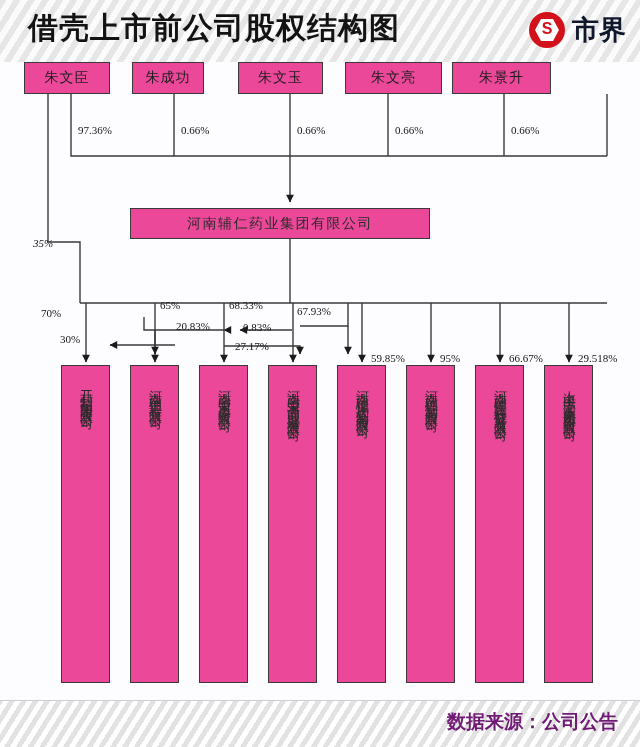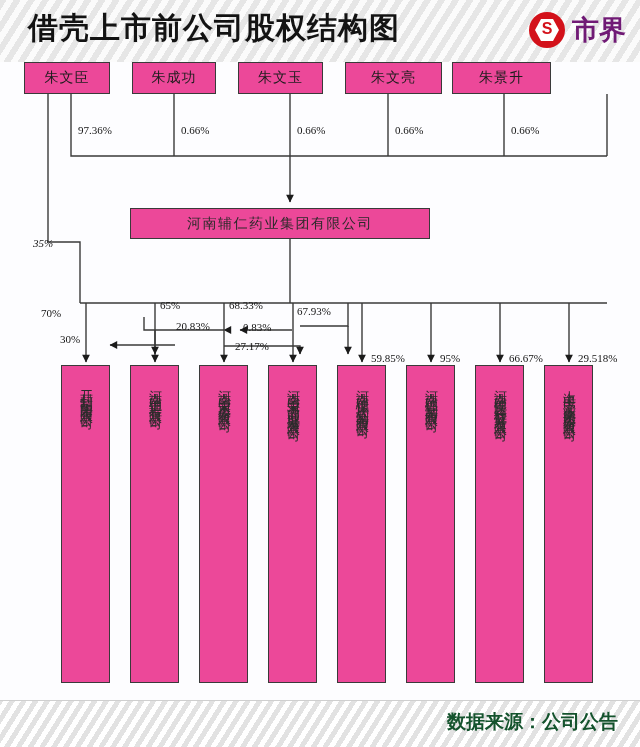--- a/index.html
+++ b/index.html
@@ -50,26 +50,26 @@
     clip-path:polygon(25% 0%,75% 0%,100% 50%,75% 100%,25% 100%,0% 50%);
     display:flex;align-items:center;justify-content:center;
   }
   #brand-mark .hex .s{
     font-family:"Liberation Sans","DejaVu Sans",sans-serif;
     font-weight:bold;font-size:16px;color:#d3111a;line-height:1;
     transform:translateY(-1px);
   }
   #brand-text{
     font-family:"Liberation Sans","DejaVu Sans",sans-serif;
-    font-weight:bold;font-size:27px;color:#701a75;white-space:nowrap;
+    font-weight:bold;font-size:27px;color:#0f172a;white-space:nowrap;
   }
   #footer-note{
     position:absolute;right:22px;top:709px;
     font-family:"Liberation Sans","DejaVu Sans",sans-serif;
-    font-weight:bold;font-size:19px;color:#14532d;white-space:nowrap;
+    font-weight:bold;font-size:19px;color:#701a75;white-space:nowrap;
   }
 
   
   #canvas{
     position:absolute;left:0;top:62px;width:640px;height:638px;
     background:#fdfdff;
   }
   #wires{position:absolute;left:0;top:0;width:640px;height:638px;}
 
   .box{
@@ -159,21 +159,21 @@
         <path d="M224,284 L300,284 L300,292" marker-end="url(#ad)"></path>
 
         <path d="M155,268 L155,292" marker-end="url(#ad)"></path>
         <path d="M348,264 L348,292" marker-end="url(#ad)"></path>
       </g>
     </svg>
 
     <div class="box person-box" style="left:24px;top:0;width:86px;">
       <span>朱文臣</span>
     </div>
-    <div class="box person-box" style="left:132px;top:0;width:84px;">
+    <div class="box person-box" style="left:132px;top:0;width:72px;">
       <span>朱成功</span>
     </div>
     <div class="box person-box" style="left:238px;top:0;width:85px;">
       <span>朱文玉</span>
     </div>
     <div class="box person-box" style="left:345px;top:0;width:97px;">
       <span>朱文亮</span>
     </div>
     <div class="box person-box" style="left:452px;top:0;width:99px;">
       <span>朱景升</span>

